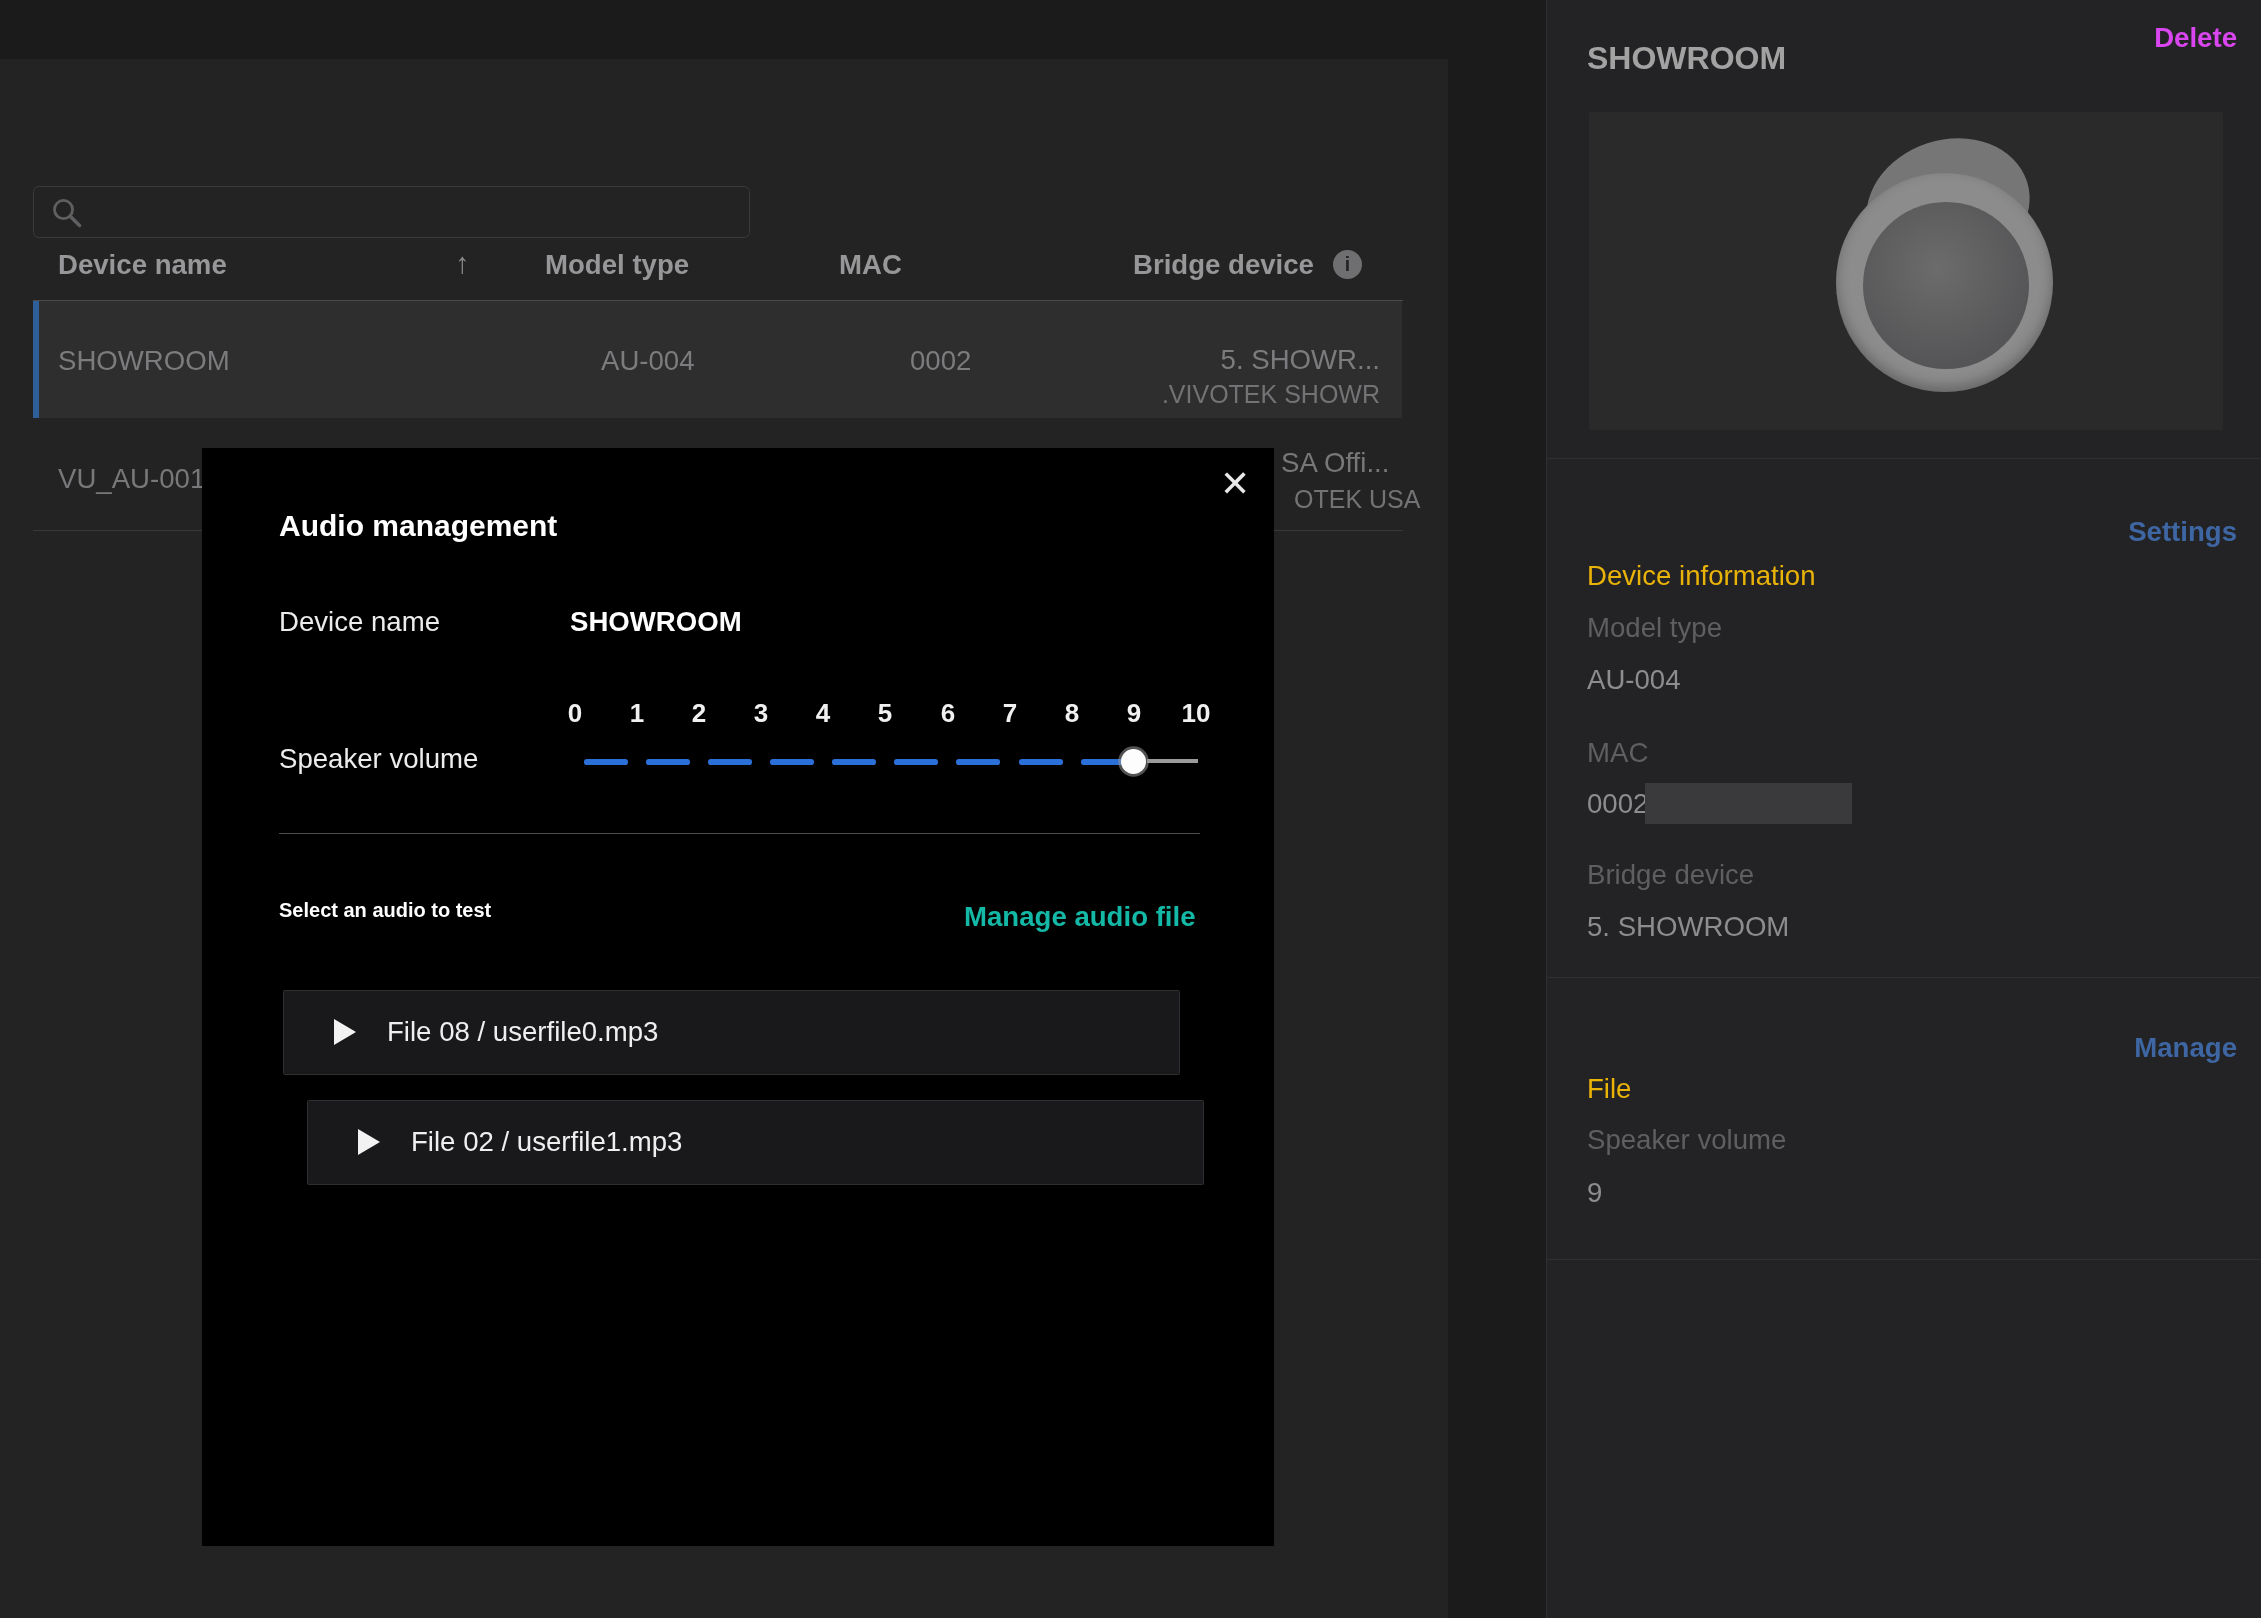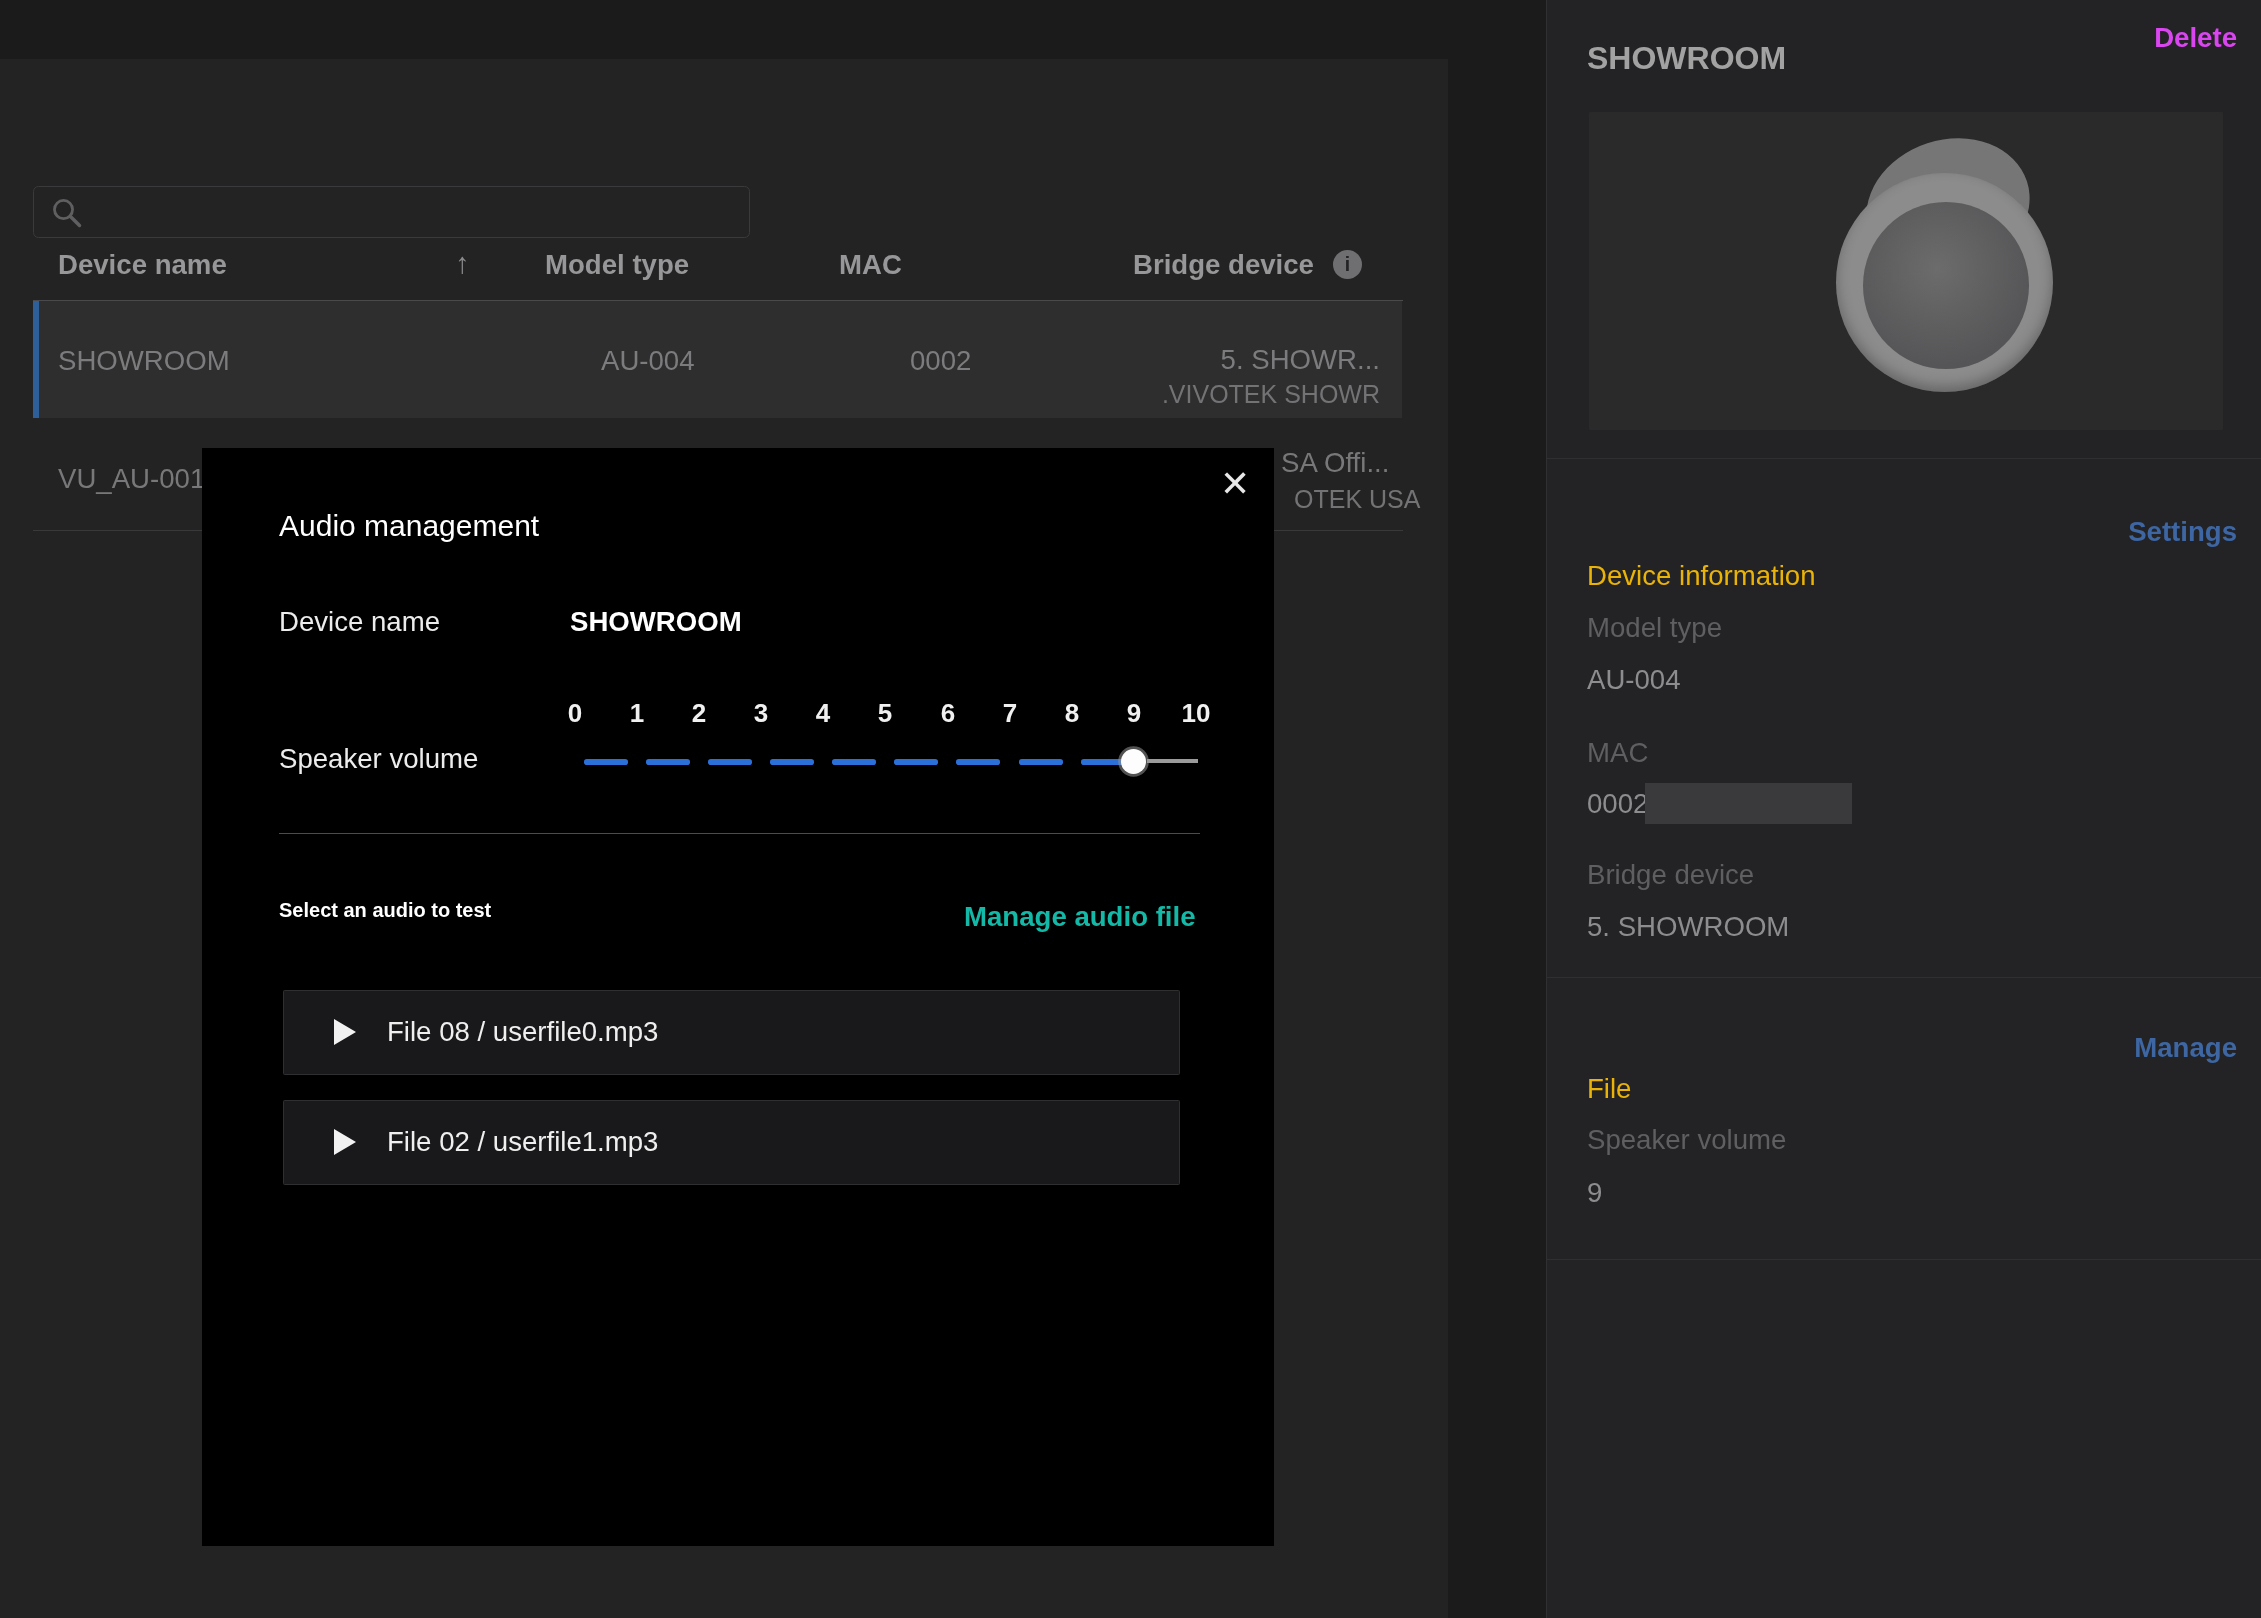--- a/index.html
+++ b/index.html
@@ -44,21 +44,21 @@
             background:radial-gradient(circle at 45% 40%, #6c6c6c, #555557 72%);}
   .sb-divider{left:0;width:715px;height:1.4px;background:#2f2f31;}
   .sb-heading{left:40px;font-size:27.6px;color:#eab308;margin-top:30px;}
   .sb-link{right:25px;font-size:27.6px;font-weight:600;color:#3d66a3;cursor:pointer;}
   .sb-label{left:40px;font-size:27.6px;color:#5f5f61;}
   .sb-value{left:40px;font-size:27.6px;color:#8d8d8f;}
   .mac-redaction{left:98px;top:783px;width:207px;height:41px;background:#3a3a3c;}
 
   
   .modal{left:202px;top:448px;width:1072px;height:1098px;background:#000;z-index:10;}
-  .modal-title{left:77px;top:509px;font-size:30px;font-weight:normal;color:#ffffff;}
+  .modal-title{left:77px;top:509px;font-size:30px;font-weight:bold;color:#ffffff;}
   .modal-close{left:1210px;top:459px;width:50px;height:50px;text-align:center;line-height:50px;
                font-size:36px;color:#e8e8e8;cursor:pointer;}
   .modal-label{font-size:27.6px;color:#ececec;}
   .modal-value-bold{font-size:27.6px;font-weight:bold;color:#ffffff;}
   .vol-tick{position:absolute;transform:translateX(-50%);font-size:26px;font-weight:bold;color:#f0f0f0;}
   .vol-dash{position:absolute;height:5.5px;border-radius:2.8px;background:#2b6fd8;}
   .vol-tail{position:absolute;height:4.1px;background:#9b9b9b;}
   .vol-handle{position:absolute;width:25px;height:25px;border-radius:50%;background:#fdfdfd;
               box-shadow:0 0 0 2.8px rgba(150,150,150,.55);cursor:pointer;}
   .modal-divider{left:279px;top:833px;width:921px;height:1.4px;background:#4c4c4e;}
@@ -181,19 +181,19 @@
 
   <div class="abs modal-divider" style="z-index:11;"></div>
 
   <div class="abs select-label" style="z-index:11;">Select an audio to test</div>
   <div class="abs manage-audio" style="z-index:11;">Manage audio file</div>
 
   <div class="abs file-row" style="z-index:11;top:990px;">
     <span class="play-icon"></span>
     <span class="file-label">File 08 / userfile0.mp3</span>
   </div>
-  <div class="abs file-row" style="z-index:11;top:1100px;">
+  <div class="abs file-row" style="z-index:11;top:1100px;margin-left:24px;">
     <span class="play-icon"></span>
     <span class="file-label">File 02 / userfile1.mp3</span>
   </div>
 
 </div>
 
 
 </body></html>

